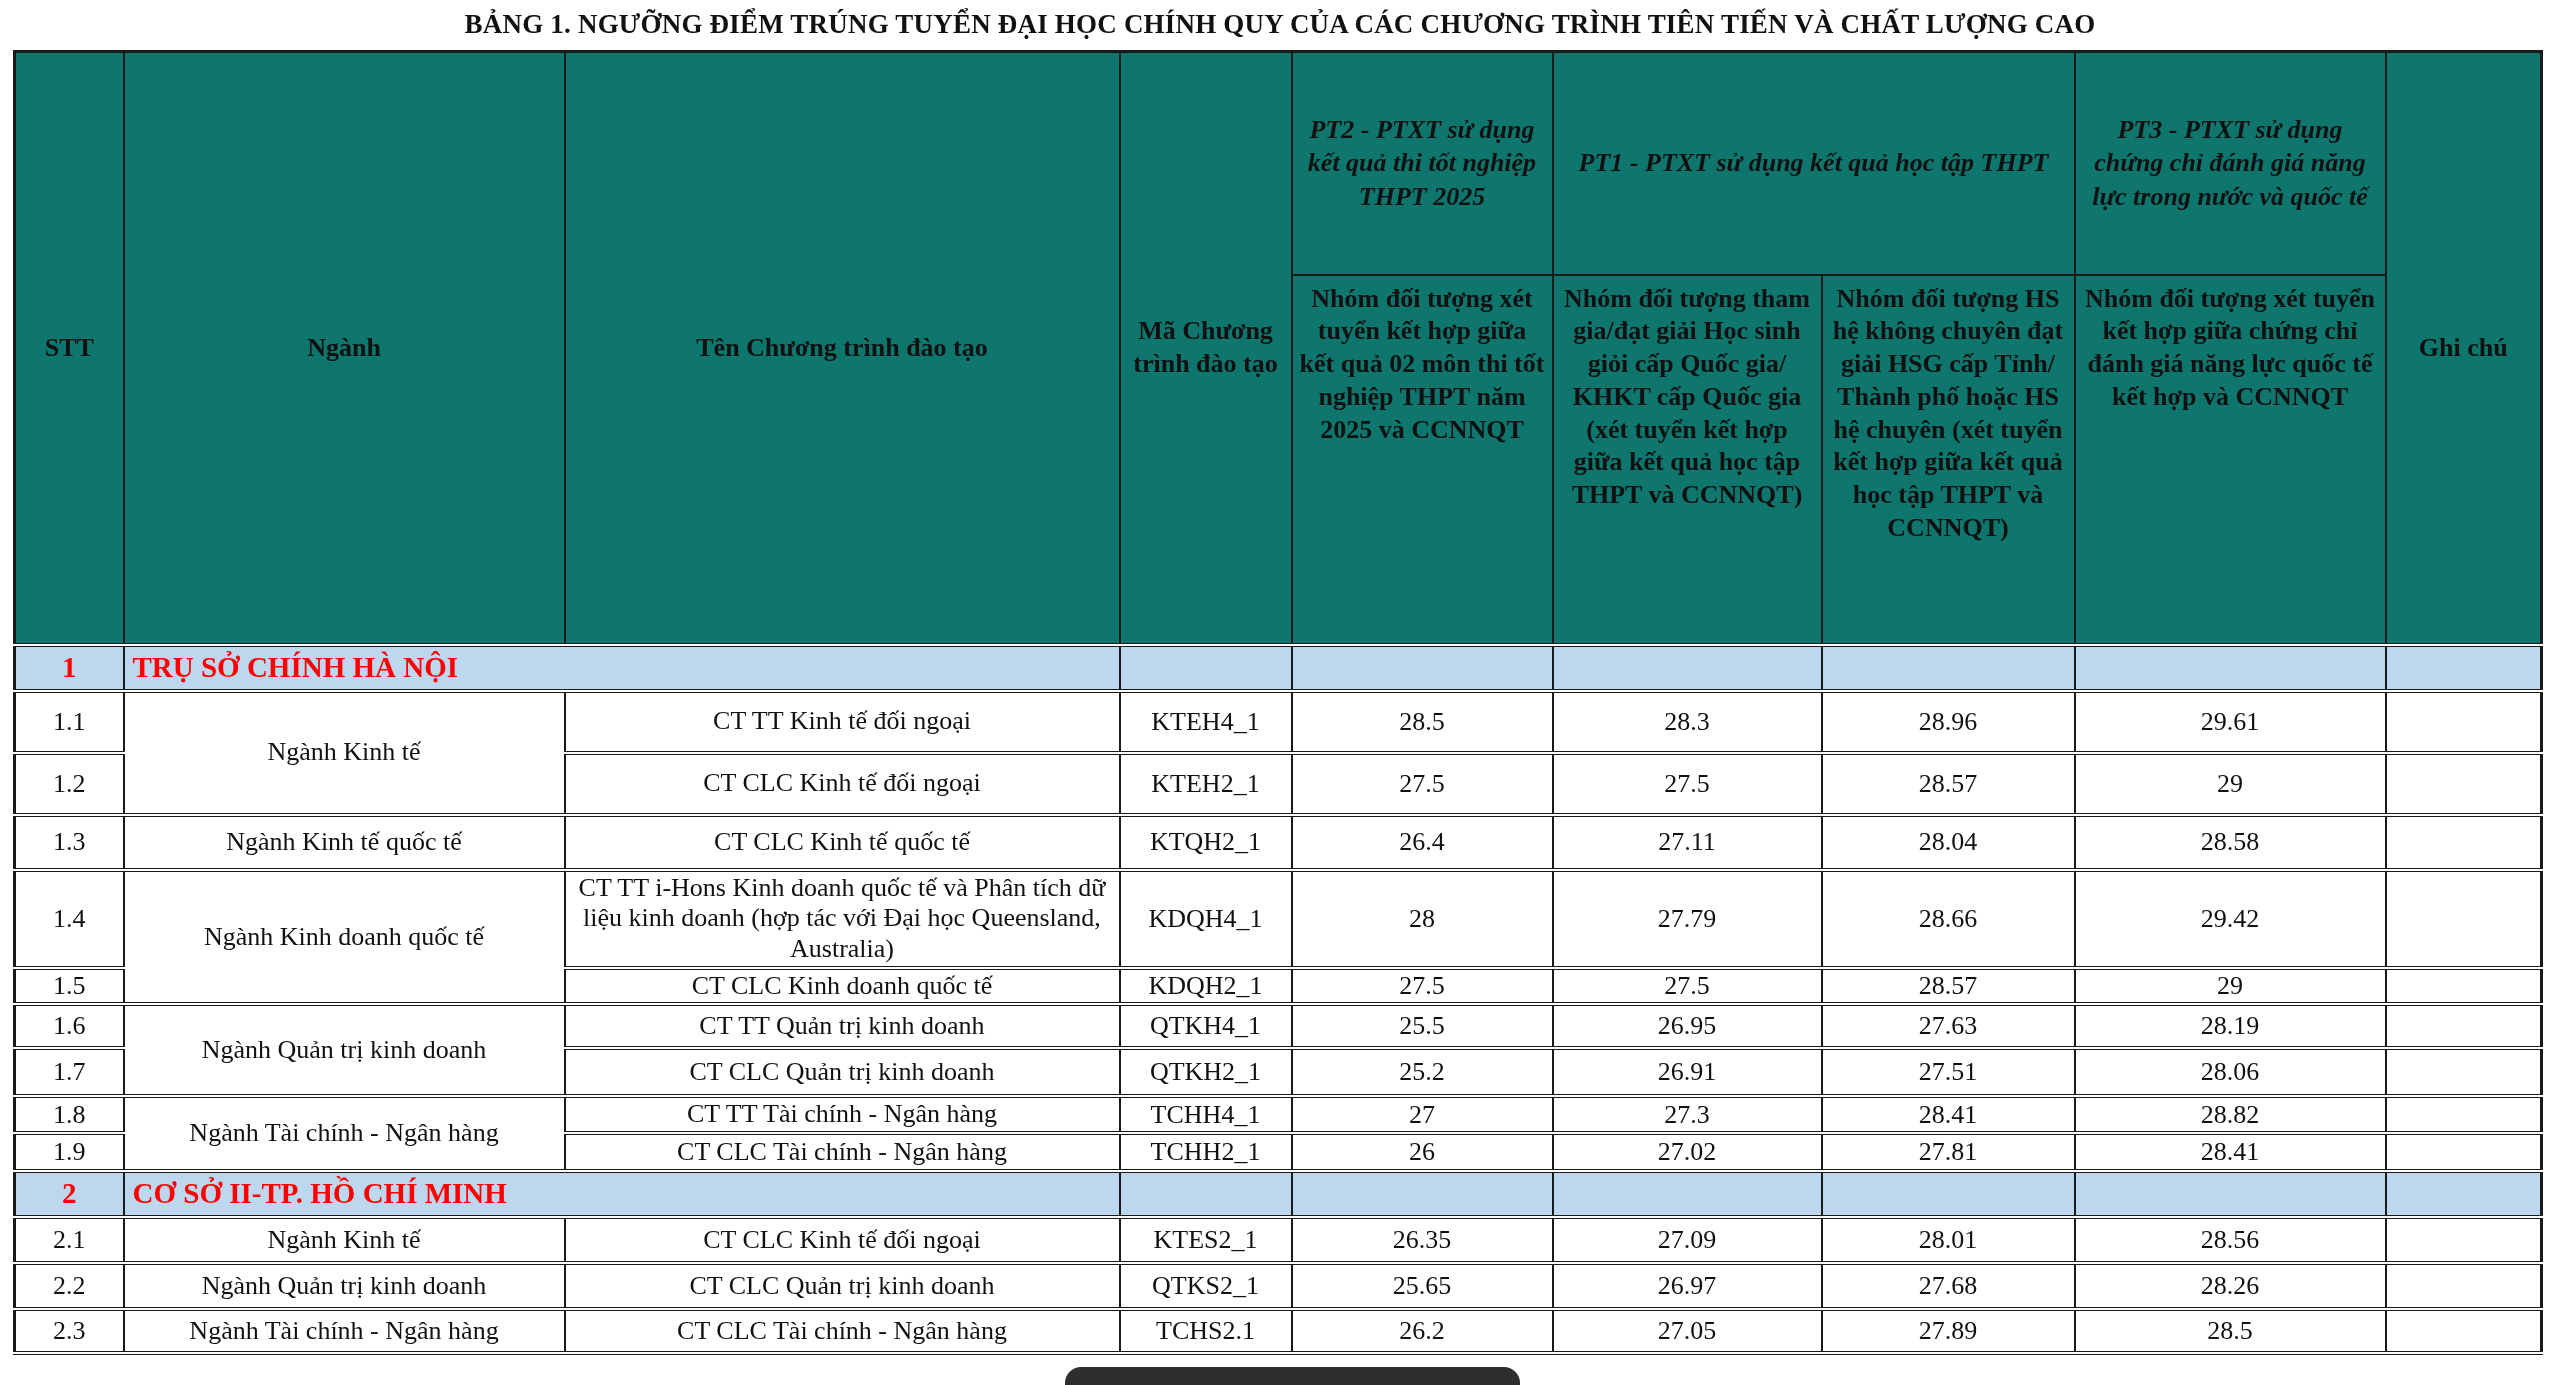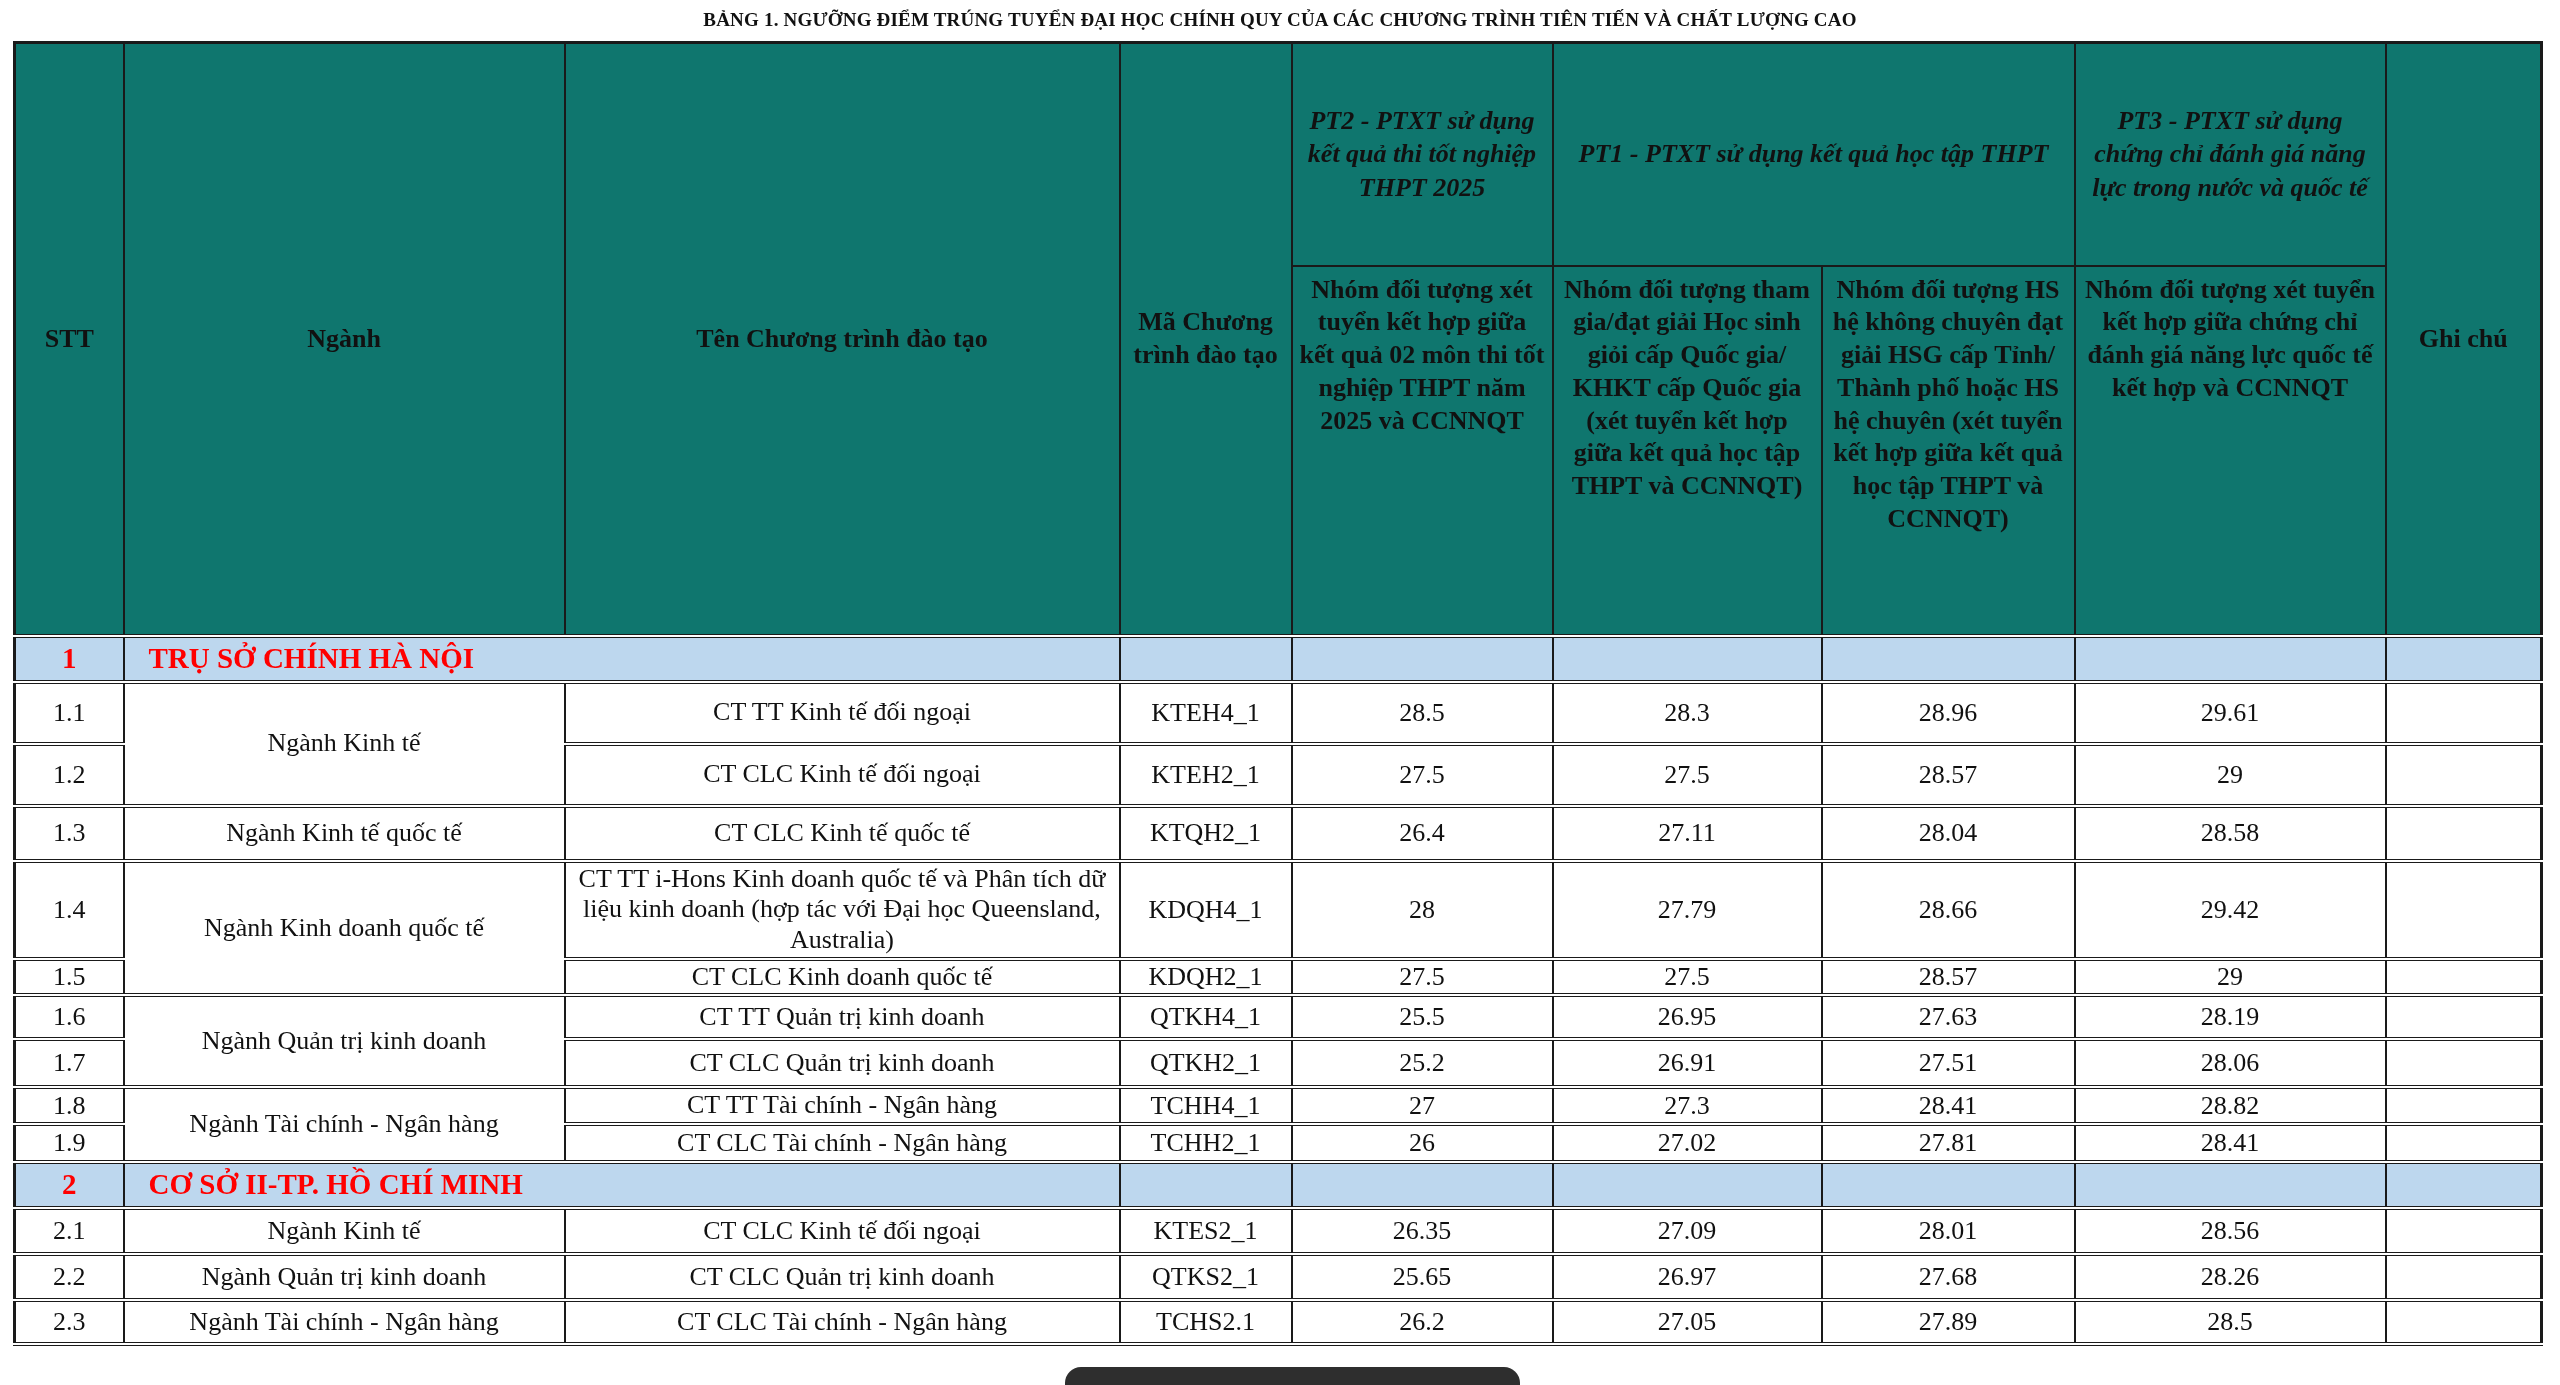--- a/index.html
+++ b/index.html
@@ -11,21 +11,21 @@
     width: 2560px;
     height: 1385px;
     position: relative;
     overflow: hidden;
     font-family: "Liberation Serif", "DejaVu Serif", serif;
     color: #111;
   }
   .title {
     text-align: center;
     font-weight: bold;
-    font-size: 19px;
+    font-size: 27px;
     padding-top: 9px;
     letter-spacing: 0.2px;
   }
   table.score-table {
     border-collapse: collapse;
     table-layout: fixed;
     margin: 10px 0 0 13px;
     border: 3px solid #1a1a1a;
   }
   .score-table th, .score-table td {
@@ -64,21 +64,21 @@
     line-height: 1.26;
     padding-top: 7px;
   }
   tr.section-row td {
     background: #BDD7EE;
     color: #FF0000;
     font-weight: bold;
     font-size: 29px;
   }
   td.section-no { text-align: center; }
-  td.section-name { text-align: left; padding-left: 24px; }
+  td.section-name { text-align: left; padding-left: 8px; }
   td.c { text-align: center; vertical-align: middle; }
   td.l { text-align: center; vertical-align: middle; line-height: 1.18; }
   .bottom-bar {
     position: absolute;
     left: 1065px;
     top: 1367px;
     width: 455px;
     height: 20px;
     background: #2e2e2e;
     border-radius: 16px 16px 0 0;

